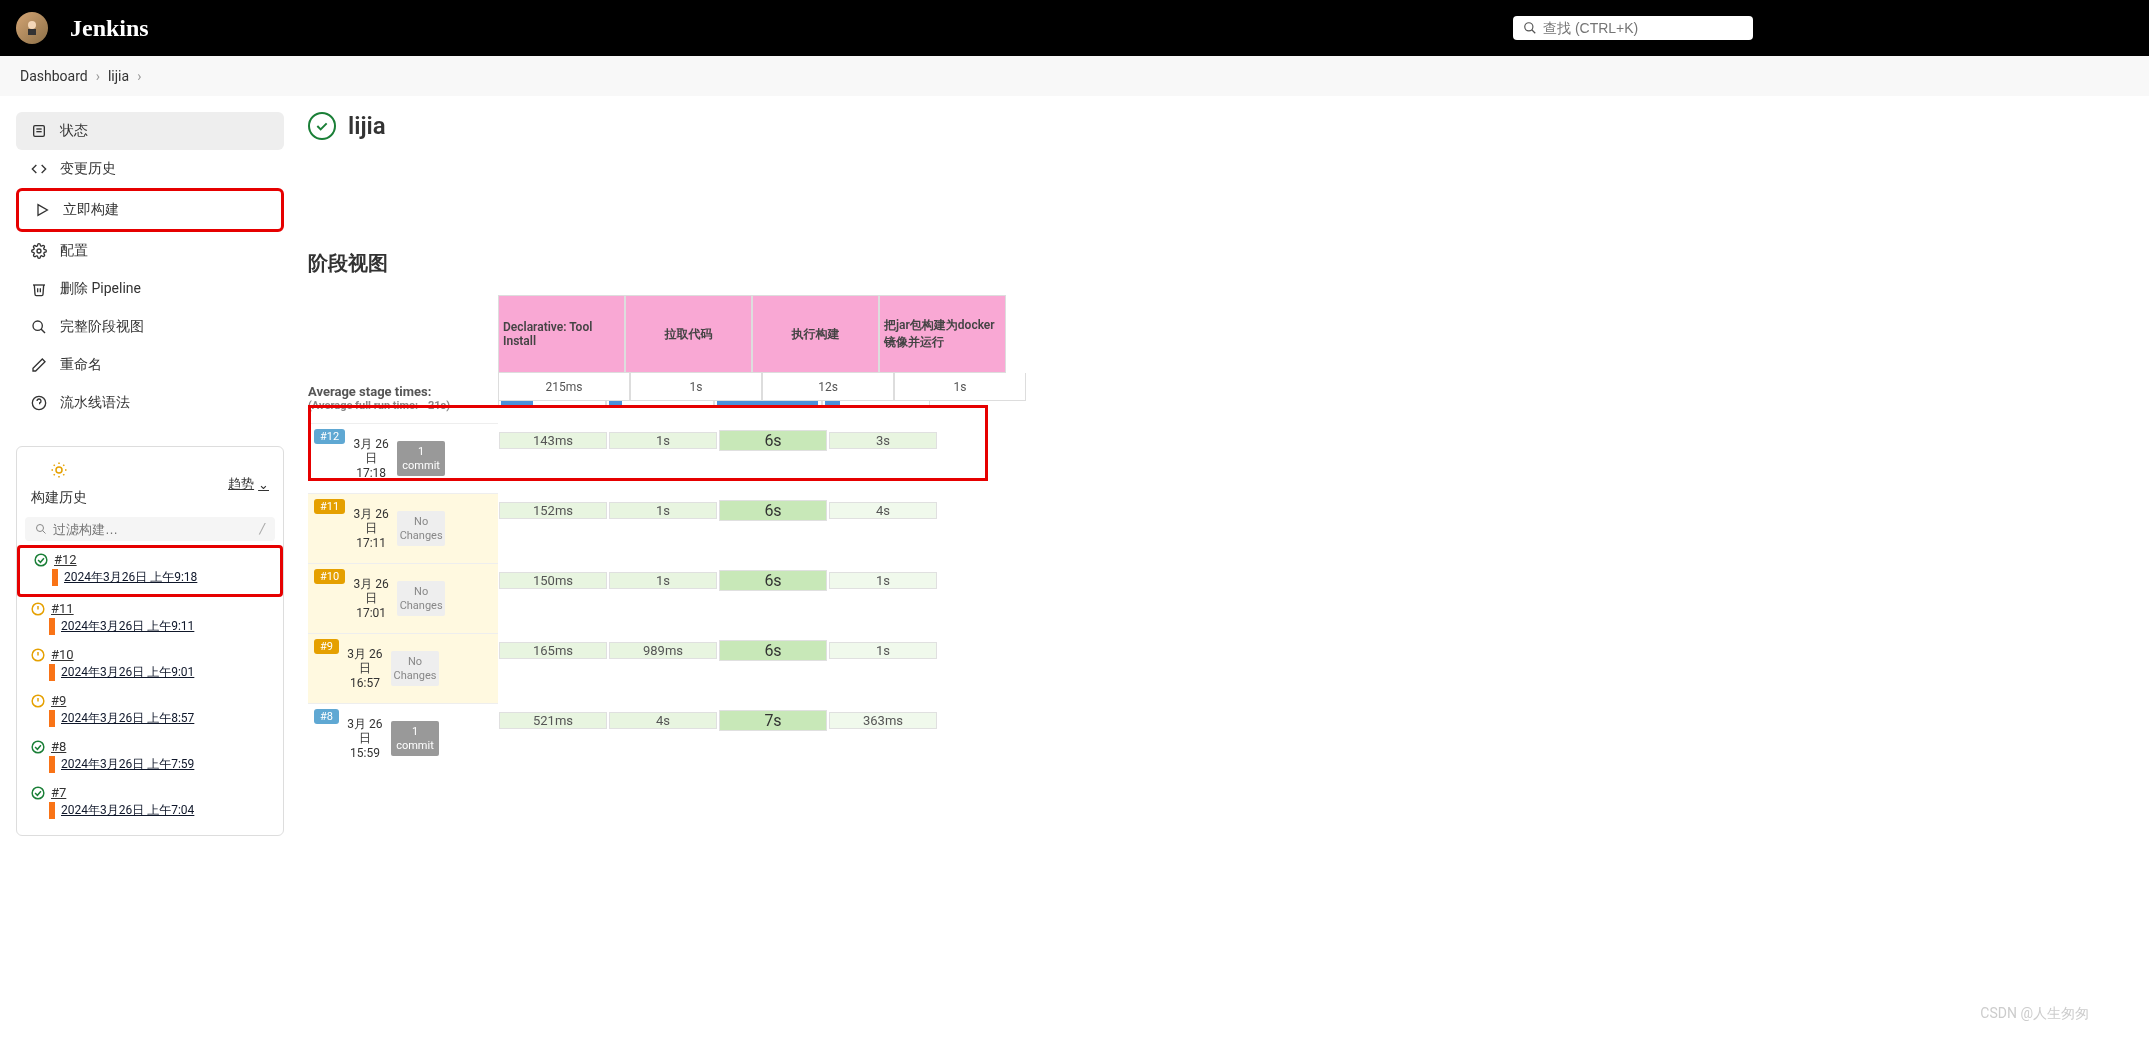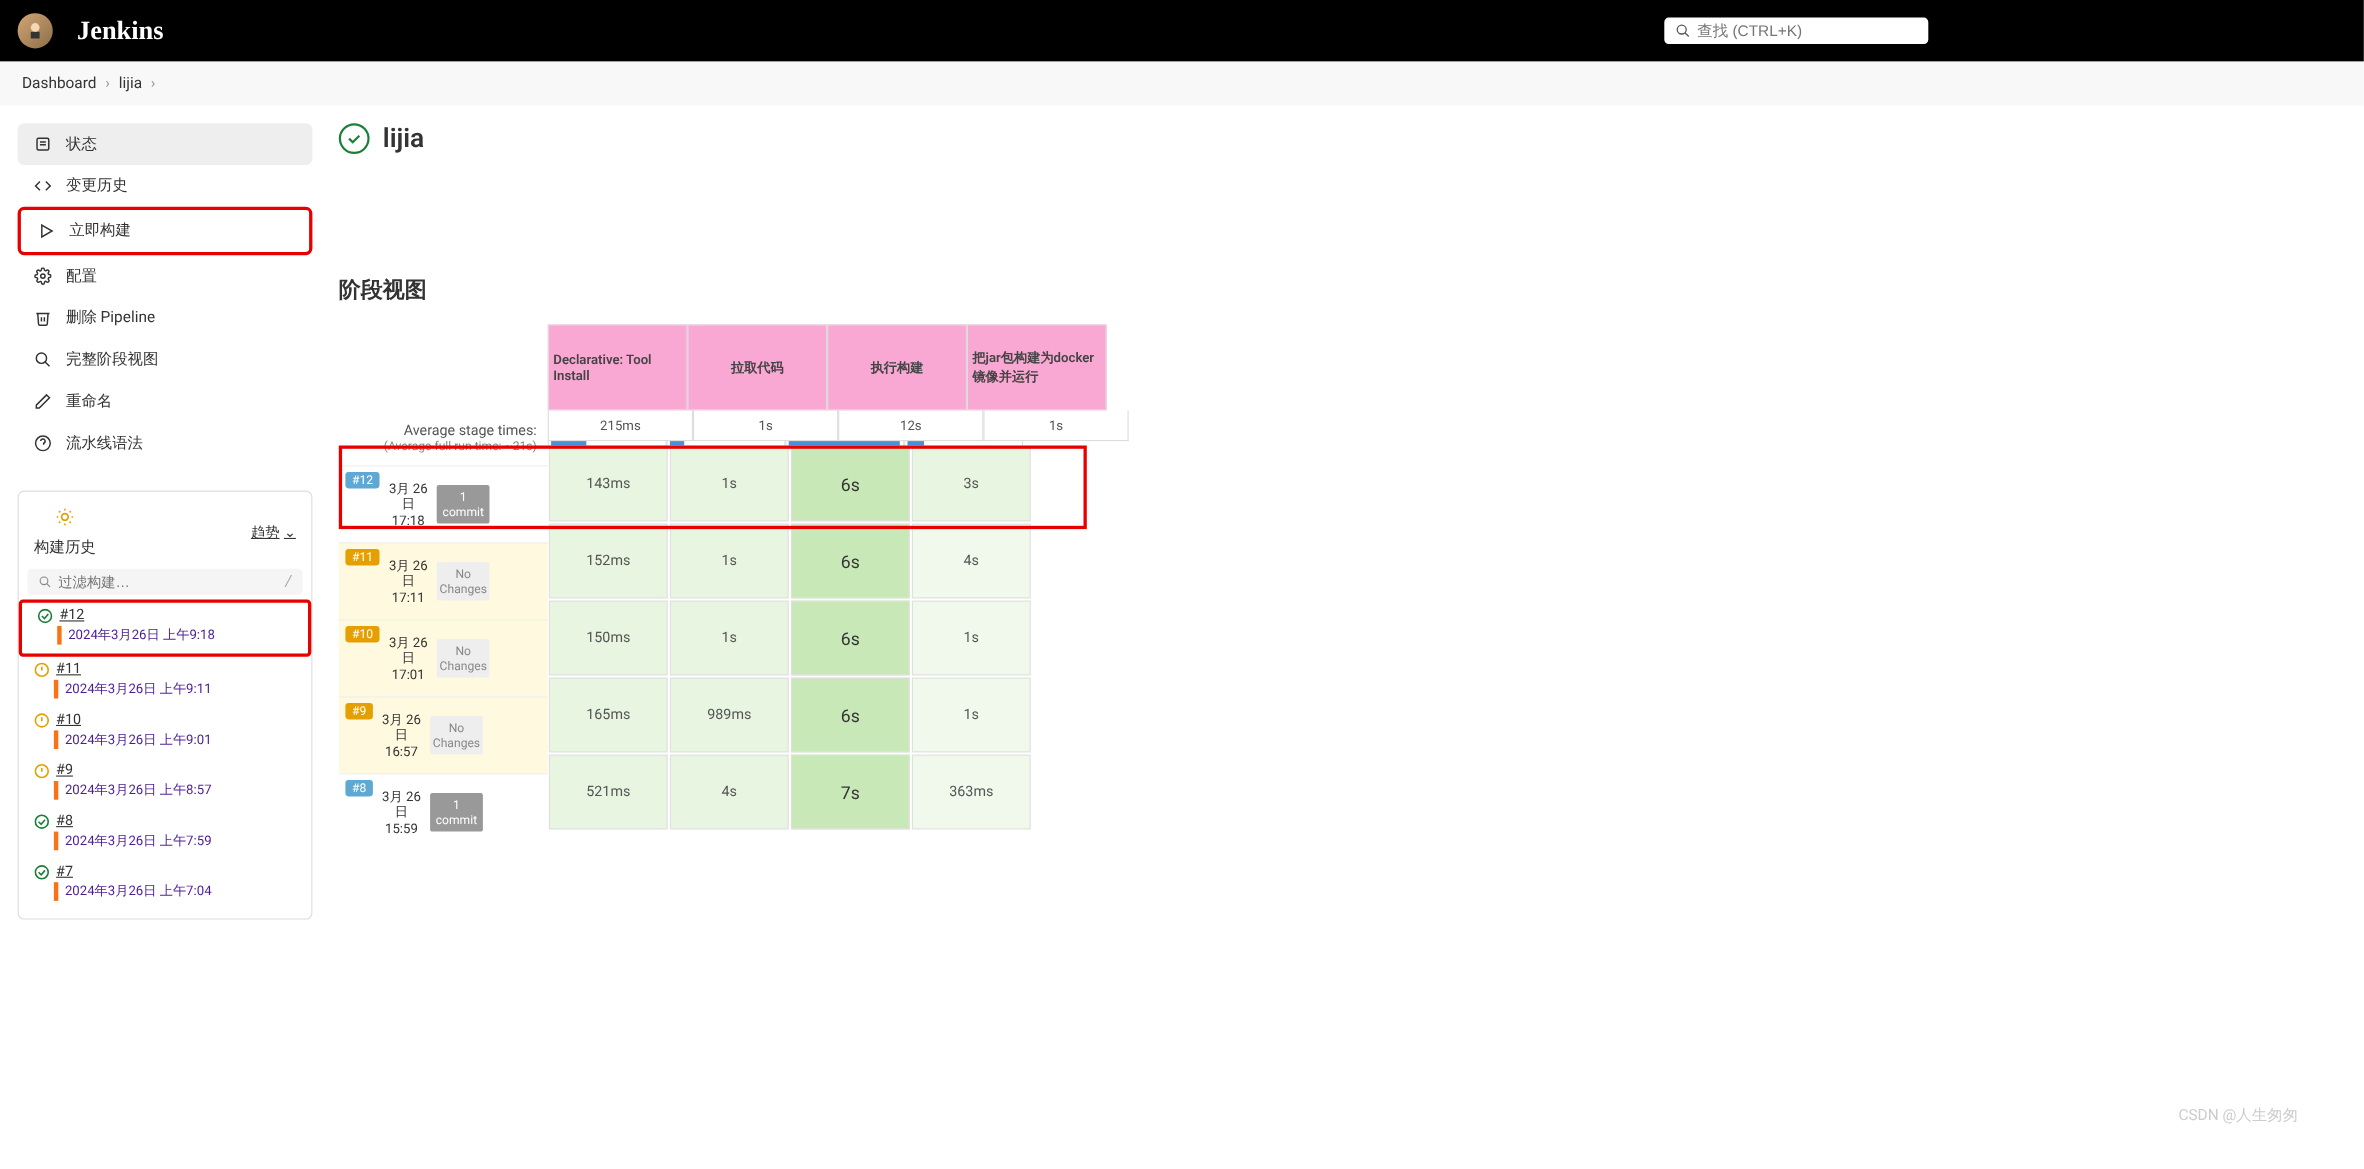--- a/index.html
+++ b/index.html
@@ -22,46 +22,46 @@
 .highlight-red { border: 3px solid #e60000; border-radius: 4px; }
 .build-history-card { border: 1px solid #ddd; border-radius: 6px; margin-top: 24px; padding: 8px 0; }
 .bh-head { display:flex; align-items:center; justify-content:space-between; padding: 6px 14px; }
 .bh-head .left { display:flex; align-items:center; gap:10px;flex-direction:column; }
 .trend { text-decoration: underline; font-size:13px; cursor:pointer; display:flex; align-items:center; gap:4px;}
 .filter-row { display:flex; align-items:center; gap:6px; padding:4px 10px; margin: 4px 8px; background:#f5f5f5; border-radius:4px;}
 .filter-row input { border:none; background:transparent; outline:none; flex:1; font-size:13px;}
 .build-item { padding: 4px 14px 8px 14px; }
 .build-item .row1 { display:flex; align-items:center; gap:6px;}
 .build-item a { color: #333; text-decoration: underline; font-size:13px;}
-.build-item .date { color:#4c1d95; font-size:12px; margin-left:18px; margin-top:2px; border-left:4px solid #f97316; padding-left:6px; }
+.build-item .date { color:#0f172a; font-size:12px; margin-left:18px; margin-top:2px; border-left:6px solid #f97316; padding-left:6px; text-decoration: underline;}
 .content { flex: 1; }
 .job-title-row { display:flex; align-items:center; gap:12px; margin-bottom: 110px;}
 .job-title-row .ok-circle { width:28px; height:28px; border:2.5px solid #1a7f37; border-radius:50%; display:flex; align-items:center; justify-content:center; color:#1a7f37;}
 .job-title { font-size:24px; font-weight:600;}
 .section-title { font-size:20px; font-weight:600; margin-bottom:18px;}
 .stage-wrap { display:flex; }
 .run-col { width: 190px; }
-.avg-row { height: 50px; display:flex; flex-direction:column; justify-content:center; align-items:flex-end; padding-right:10px; font-size:13px; color:#555;}
+.avg-row { height: 50px; display:flex; flex-direction:column; justify-content:center; align-items:flex-start; padding-right:10px; font-size:13px; color:#555;font-weight:bold;}
 .avg-row .sub { font-size:11px; color:#888;}
 .run-cell { height: 70px; border-top:1px solid #eee; display:flex; align-items:center; padding:4px 6px; gap:4px;}
 .run-cell.yellow { background:#fff9e0;}
 .run-badge { background:#5fa8d3; color:#fff; font-size:11px; padding:1px 6px; border-radius:3px; position:relative; top:-22px;}
 .run-badge.y { background:#e5a000;}
 .run-date { font-size:12px; text-align:center; line-height:1.2; width:44px; color:#333;}
 .commit-badge { background:#999; color:#fff; font-size:11px; text-align:center; border-radius:2px; padding:4px 2px; width:48px; line-height:1.2;}
 .commit-badge.nc { background:#eee; color:#888;}
 .table-col { display:flex; flex-direction:column;}
 .header-row { display:flex; height:78px;}
 .stage-header { width:127px; background:#f9a8d4; border:1px solid #ddd; display:flex; align-items:center; justify-content:center; text-align:left; font-size:12px; font-weight:600; padding:4px; color:#444;}
 .avg-cells { display:flex; height:28px;}
 .avg-cell { width:132px; border:1px solid #ddd; border-top:none; display:flex; align-items:center; justify-content:center; font-size:12px; color:#555;}
 .bar-row { display:flex; height:4px;}
 .bar-cell { width:108px; border-left:1px solid #ddd; border-right:1px solid #ddd; position:relative;}
 .bar-fill { position:absolute; top:0; left:2px; right:2px; height:4px; background:#4a90d9;}
-.data-row { display:flex; height:70px;}
+.data-row { display:flex; height:70px;align-items:center;}
 .data-cell { width:108px; border:1px solid #e0e0e0; display:flex; align-items:center; justify-content:center; font-size:13px; color:#555; background:#e8f5e0; margin:1px;}
 .data-cell.strong { background:#c8e8b8; color:#333; font-size:16px;}
 .data-cell.light { background:#f0f9ec;}
 .highlight-wide { position:absolute; border:3px solid #e60000; pointer-events:none; }
 .watermark { position:fixed; bottom:40px; right:60px; color:#ccc; font-size:14px;}
 svg { display:block;}
 </style>
 </head>
 <body>
 

